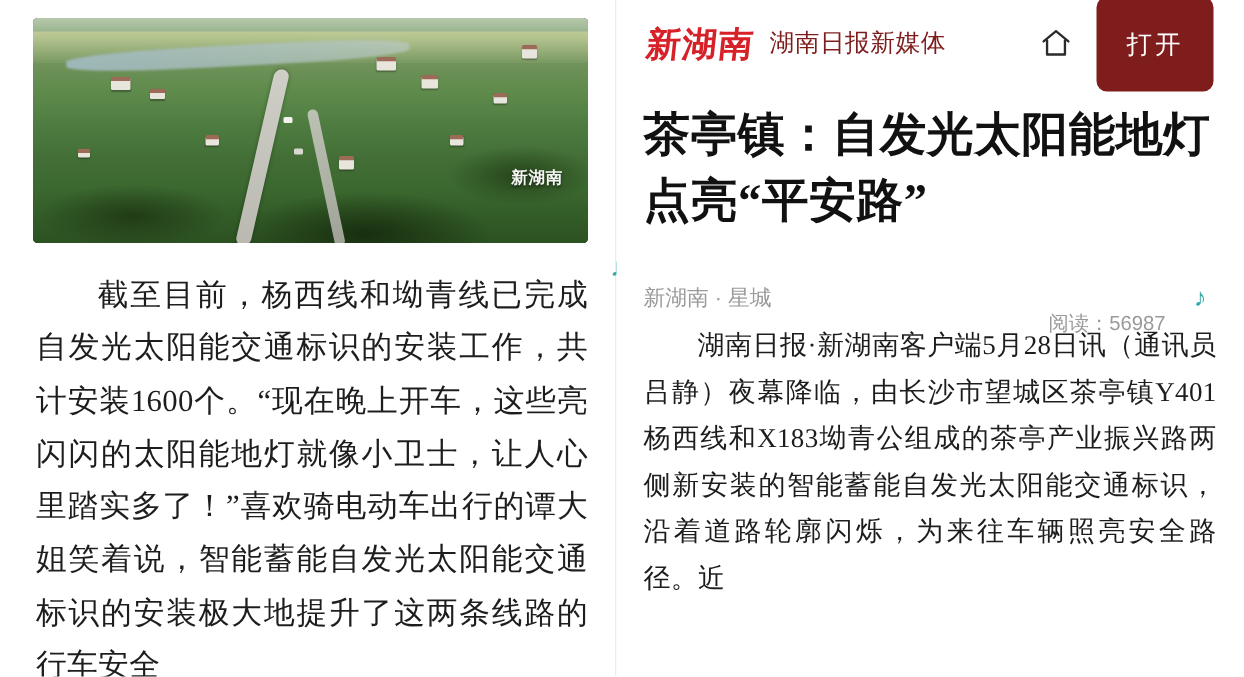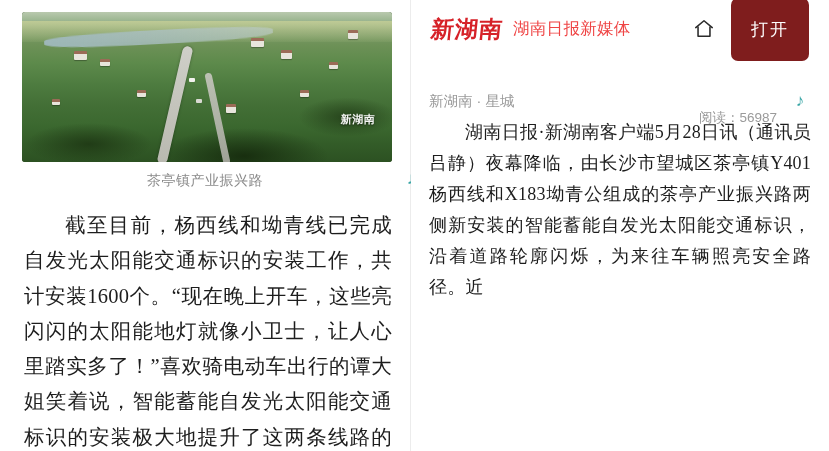--- a/index.html
+++ b/index.html
@@ -177,21 +177,21 @@
     font-family: "Liberation Serif", serif;
     font-weight: 700;
     font-size: 23px;
     color: #d62128;
     letter-spacing: 1px;
     transform: skewX(-6deg);
     white-space: nowrap;
   }
   .brand-sub {
     font-size: 16.5px;
-    color: #ef4444;
+    color: #7f1d1d;
     white-space: nowrap;
     letter-spacing: .3px;
   }
   .topbar-spacer { flex: 1; }
   .home-icon {
     width: 34px; height: 34px;
     display: flex; align-items: center; justify-content: center;
     color: #2b2b2b;
   }
   .open-btn {
@@ -272,21 +272,20 @@
         <div class="house h7"></div>
         <div class="house h8"></div>
         <div class="house h9"></div>
         <div class="house h10"></div>
         <div class="car c1"></div>
         <div class="car c2"></div>
       </div>
       <div class="media-logo">新湖南</div>
     </div>
 
-    <div class="caption">茶亭镇产业振兴路</div>
 
     <div class="left-body">
       <span class="indent">截至目前，杨西线和坳青线已完成自发光太阳能交通标识的安装工作，共计安装1600个。“现在晚上开车，这些亮闪闪的太阳能地灯就像小卫士，让人心里踏实多了！”喜欢骑电动车出行的谭大姐笑着说，智能蓄能自发光太阳能交通标识的安装极大地提升了这两条线路的行车安全</span>
     </div>
 
     <div class="note-btn">♪</div>
   </div>
 
   <div class="divider"></div>
 
@@ -298,20 +297,21 @@
       <div class="topbar-spacer"></div>
       <div class="home-icon">
         <svg width="22" height="22" viewBox="0 0 24 24" fill="none" stroke="#2b2b2b" stroke-width="1.7" stroke-linecap="round" stroke-linejoin="round">
           <path d="M3 10.5 12 3l9 7.5"></path>
             <path d="M5.5 9.8V20h13V9.8"></path>
         </svg>
       </div>
       <button class="open-btn">打开</button>
     </div>
 
+    <div class="headline">茶亭镇：自发光太阳能地灯点亮“平安路”</div>
 
     <div class="meta">
       <div>新湖南 · 星城</div>
       <div class="read">阅读：56987</div>
       <div class="meta-note">♪</div>
     </div>
 
     <div class="right-body">
       <span class="indent">湖南日报·新湖南客户端5月28日讯（通讯员　吕静）夜幕降临，由长沙市望城区茶亭镇Y401杨西线和X183坳青公组成的茶亭产业振兴路两侧新安装的智能蓄能自发光太阳能交通标识，沿着道路轮廓闪烁，为来往车辆照亮安全路径。近</span>
     </div>

